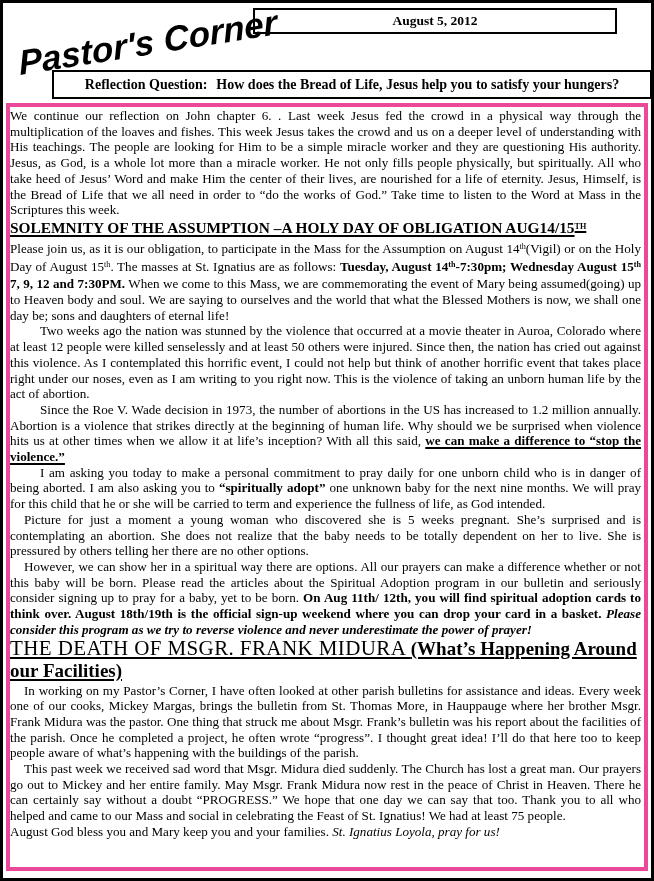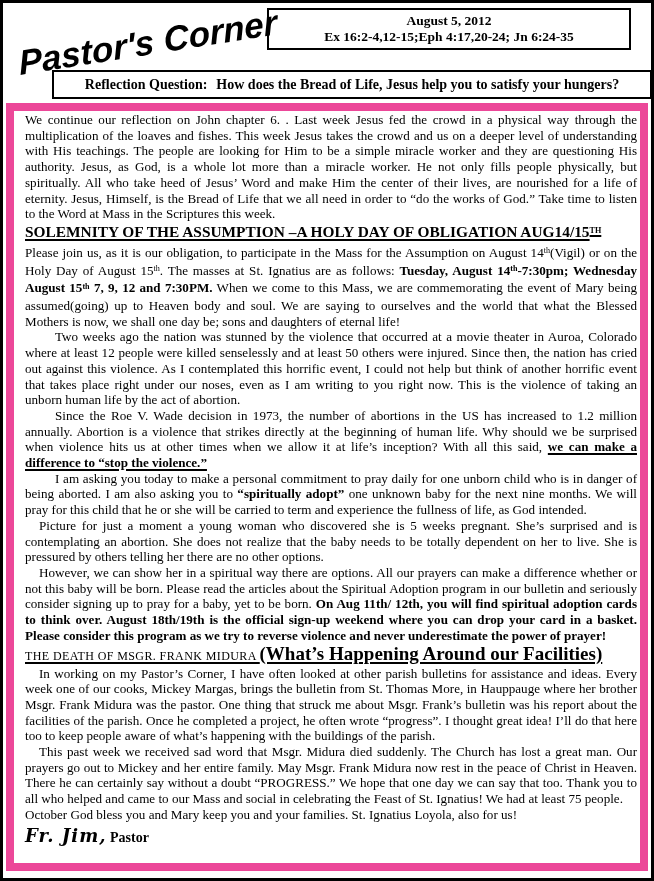--- a/index.html
+++ b/index.html
@@ -18,92 +18,90 @@
   .logo {
     position:absolute; left:16px; top:40px;
     font-family:"Liberation Sans", sans-serif;
     font-weight:bold; font-style:italic;
     font-size:35px; letter-spacing:0px;
     transform:rotate(-9deg) skewX(-4deg);
     transform-origin:left center;
     white-space:nowrap;
   }
   .date-box {
-    position:absolute; left:264px; top:5px; width:364px;
+    position:absolute; left:250px; top:5px; width:364px;
     border:2px solid #000;
     text-align:center;
     font-weight:bold;
     font-size:13.5px; line-height:16px;
     padding:3px 2px;
     box-sizing:border-box;
   }
   .reflection-box {
     position:absolute; left:49px; top:67px; width:600px;
     border:2px solid #000;
     box-sizing:border-box;
     text-align:center;
     font-weight:bold;
     font-size:14px; line-height:16px;
     padding:5px 4px 4px 4px;
   }
   .reflection-box .label { margin-right:9px; }
   
   .body-box {
     position:absolute; left:3px; right:3px; top:100px; bottom:7px;
-    border:8px solid #ec4899;
+    border:4px solid #ec4899;
     box-sizing:border-box;
-    padding:1px 3px 0 11px;
+    padding:1px 3px 0 0;
     font-size:13.1px; line-height:15.7px;
     text-align:justify;
     overflow:hidden;
   }
   .para { margin:0; padding:0; }
   .heading { line-height:20px; text-align:left; }
   .hd  { font-size:15.4px; }
-  .hd2 { font-size:12px; letter-spacing:0.4px; }
+  .hd2 { font-size:21px; letter-spacing:0.4px; }
   .hd3 { font-size:19px; }
   .ind-lg { text-indent:30px; }
   .ind-sm { text-indent:14px; }
   .b { font-weight:bold; }
-  .i { }
+  .i { font-style:italic; }
   .u { text-decoration:underline; text-decoration-thickness:1.5px; text-underline-offset:2px; }
   .sup { font-size:0.62em; position:relative; top:-0.45em; }
   .script {
     font-family:"DejaVu Serif", serif;
     font-weight:bold; font-style:italic;
     font-size:18px; letter-spacing:1px;
   }
   .sig-title { font-weight:bold; font-size:14px; }
   .sig-line { line-height:24px; margin-top:1px; text-align:left; }
 </style>
 </head>
 <body>
 
 <div class="page">
 
   <div class="logo">Pastor's Corner</div>
 
   <div class="date-box">
     <div>August 5, 2012</div>
-    <div>Ex 16:2-4,12-15;Eph 4:17,20-24; Jn 6:24-35</div>
   </div>
 
   <div class="reflection-box">
     <span class="label">Reflection Question:</span><span>How does the Bread of Life, Jesus help you to satisfy your hungers?</span>
   </div>
 
   <div class="body-box">
     <p class="para"><span>We continue our reflection on John chapter 6. .  Last week Jesus fed the crowd in a physical way through the multiplication of the loaves and fishes.  This week Jesus takes the crowd and us on a deeper level of understanding with His teachings.  The people are looking for Him to be a simple miracle worker and they are questioning His authority.  Jesus, as God, is a whole lot more than a miracle worker.  He not only fills people physically, but spiritually.  All who take heed of Jesus’ Word and make Him the center of their lives, are nourished for a life of eternity.  Jesus, Himself, is the Bread of Life that we all need in order to “do the works of God.”  Take time to listen to the Word at Mass in the Scriptures this week.</span></p>
     <p class="para heading"><span class="b u hd">SOLEMNITY OF THE ASSUMPTION –A HOLY DAY OF OBLIGATION AUG14/15</span><span class="b u sup hd">TH</span></p>
     <p class="para"><span>Please join us, as it is our obligation, to participate in the Mass for the Assumption on August 14</span><span class="sup">th</span><span>(Vigil) or on the Holy Day of August 15</span><span class="sup">th</span><span>.   The masses at St. Ignatius are as follows:   </span><span class="b">Tuesday, August 14</span><span class="b sup">th</span><span class="b">-7:30pm; Wednesday August 15</span><span class="b sup">th</span><span class="b"> 7, 9, 12 and 7:30PM.</span><span>  When we come to this Mass,  we are commemorating the event of Mary being assumed(going) up to Heaven body and soul.  We are saying to ourselves and the world that what the Blessed Mothers is now, we shall one day be; sons and daughters of eternal life!</span></p>
     <p class="para ind-lg"><span>Two weeks ago the nation was stunned by the violence that occurred at a movie theater in Auroa, Colorado where at least 12 people were killed senselessly and at least 50 others were injured.    Since then, the nation has cried out against this violence. As I contemplated this horrific event, I could not help but think of another horrific event that takes place right under our noses, even as I am writing to you right now.  This is the violence of taking an unborn human life by the act of abortion.</span></p>
     <p class="para ind-lg"><span>Since the Roe V. Wade decision in 1973, the number of abortions in the US has increased to 1.2 million annually.  Abortion is a violence that strikes directly at the beginning of human life. Why should we be surprised when violence hits us at other times when we allow it at life’s inception?   With all this said, </span><span class="b u">we can make a difference to “stop the violence.”</span></p>
     <p class="para ind-lg"><span>I am asking you today to make a personal commitment to pray daily for one unborn child who is in danger of being aborted.  I am also asking you to </span><span class="b">“spiritually adopt”</span><span> one unknown baby for the next nine months.  We will pray for this child that he or she will be carried to term and experience the fullness of life, as God intended.</span></p>
     <p class="para ind-sm"><span>Picture for just a moment a young woman who discovered she is 5 weeks pregnant.  She’s surprised and is contemplating an abortion.  She does not realize that the baby needs to be totally dependent on her to live.  She is pressured by others telling her there are no other options.</span></p>
     <p class="para ind-sm"><span>However, we can show her in a spiritual way there are options.   All our prayers can make a difference whether or not this baby will be born.  Please read the articles about the Spiritual Adoption program in our bulletin and seriously consider signing up to pray for a baby, yet to be born.  </span><span class="b">On Aug 11th/ 12th, you will find spiritual adoption cards to think over. August 18th/19th is the official sign-up weekend where you can drop your card in a basket.  </span><span class="b i">Please consider this program as we try to reverse violence and never underestimate the power of prayer!</span></p>
     <p class="para heading"><span class="u hd2">THE DEATH OF MSGR. FRANK MIDURA </span><span class="b u hd3">(What’s Happening Around our Facilities)</span></p>
     <p class="para ind-sm"><span>In working on my Pastor’s Corner, I have often looked at other parish bulletins for assistance and ideas.  Every week one of our cooks,  Mickey Margas, brings the bulletin from St. Thomas More, in Hauppauge where her brother Msgr. Frank Midura was the pastor.  One thing that struck me about Msgr. Frank’s bulletin was his report about the facilities of the parish. Once he completed a project, he often wrote “progress”. I thought great idea!  I’ll do that here too to keep people aware of what’s happening with the buildings of the parish.</span></p>
     <p class="para ind-sm"><span>This past week we received sad word that Msgr. Midura died suddenly. The Church has lost a great man.  Our prayers go out to Mickey and her entire family.  May Msgr. Frank Midura now rest in the peace of Christ in Heaven.  There he can certainly say without a doubt “PROGRESS.”  We hope that one day we can say that too. Thank you to all who helped and came to our Mass and social in celebrating the Feast of St. Ignatius!  We had at least 75 people.</span></p>
-    <p class="para"><span>October God bless you and Mary keep you and your families.  </span><span class="i">St. Ignatius Loyola, also for us!</span></p>
-    <p class="para sig-line"><span class="script">Fr. Jim,</span><span class="sig-title"> Pastor</span></p>
+    <p class="para"><span>August God bless you and Mary keep you and your families.  </span><span class="i">St. Ignatius Loyola, pray for us!</span></p>
   </div>
 
 </div>
 
 </body></html>

